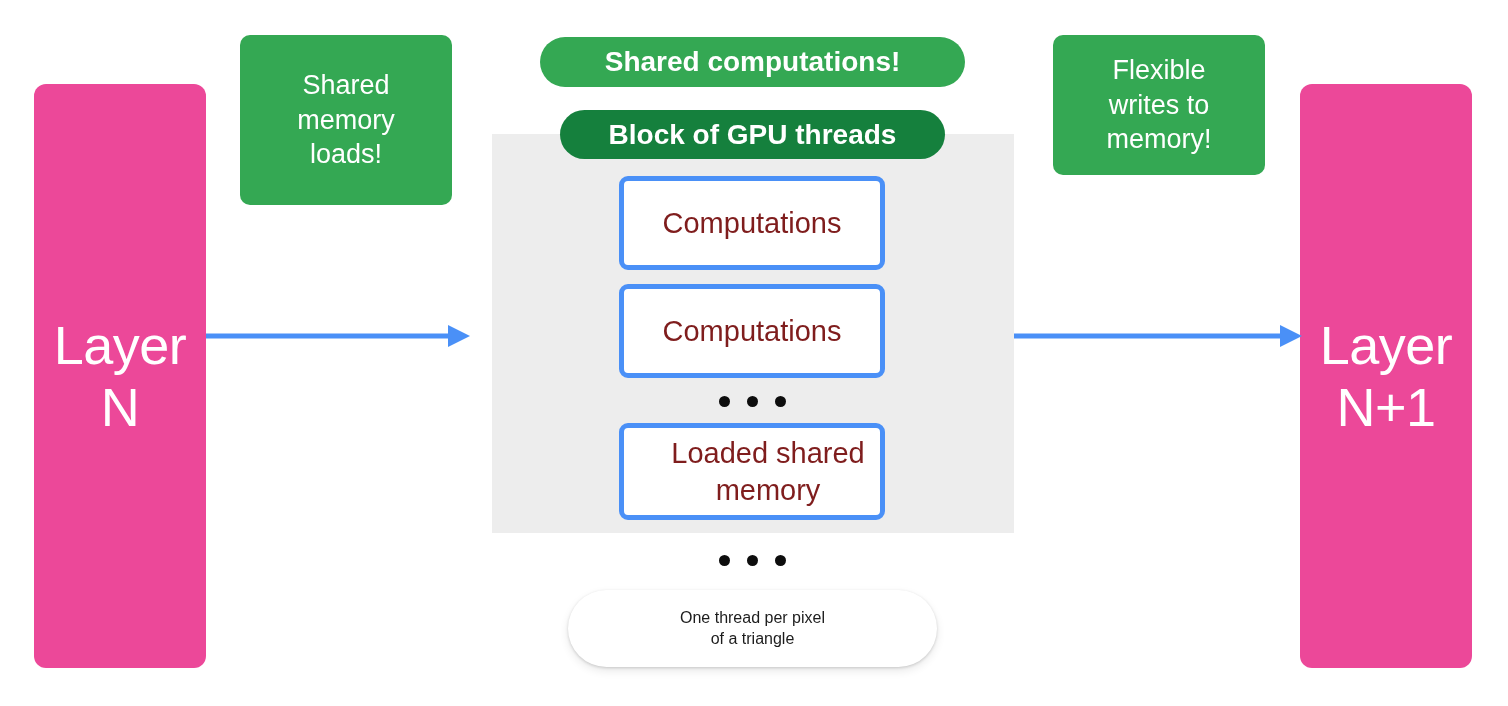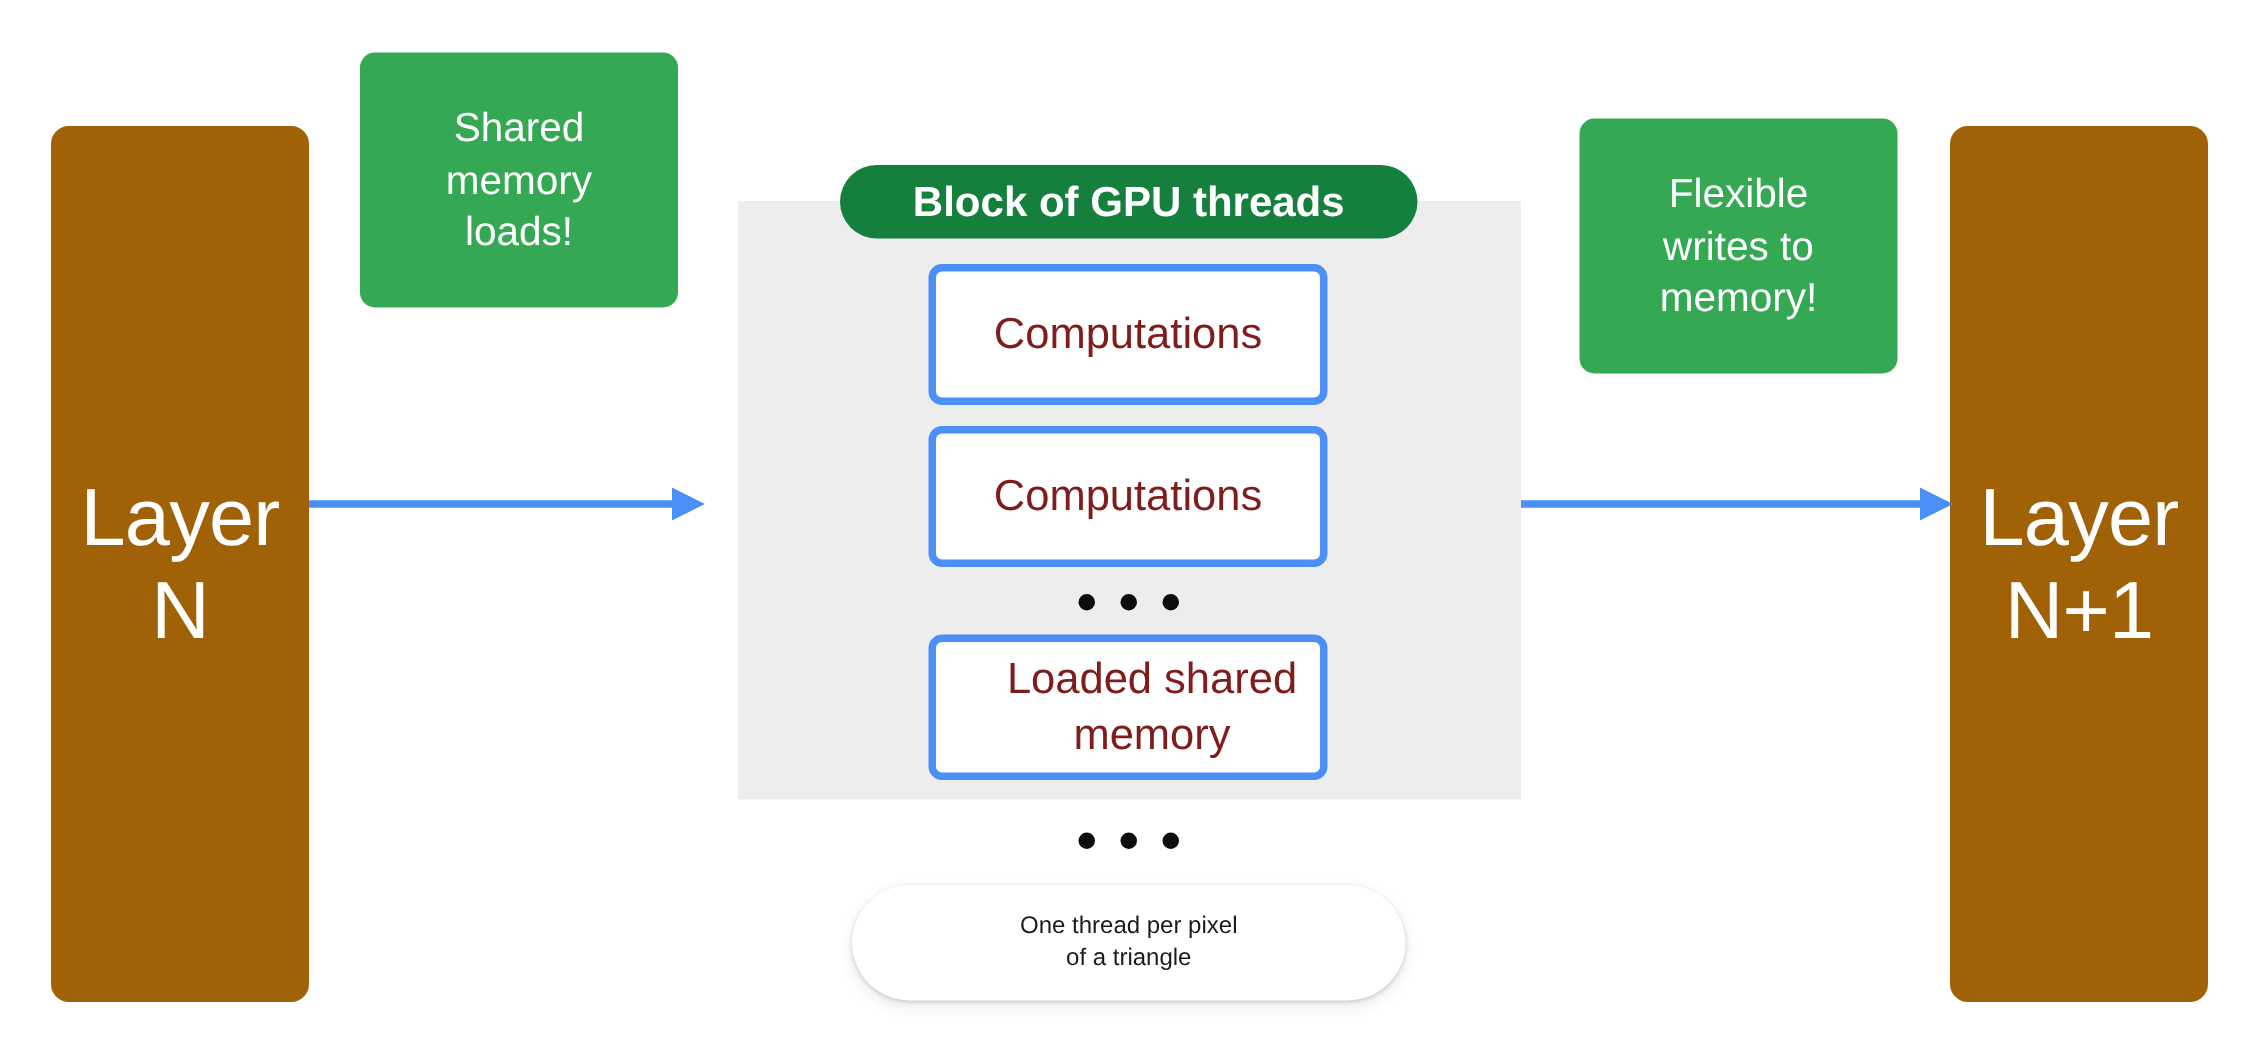--- a/index.html
+++ b/index.html
@@ -14,21 +14,21 @@
     position: relative;
     width: 1508px;
     height: 706px;
     background: #ffffff;
     overflow: hidden;
   }
 
   
   .layer-block {
     position: absolute;
-    background: #a16207;
+    background: #ec4899;
     border-radius: 12px;
     display: flex;
     align-items: center;
     justify-content: center;
     color: #ffffff;
     font-size: 54px;
     font-weight: 400;
     line-height: 1.15;
     text-align: center;
     white-space: pre-line;
@@ -67,22 +67,21 @@
   #callout-shared-memory {
     left: 240px;
     top: 35px;
     width: 212px;
     height: 170px;
   }
   #callout-flexible-writes {
     left: 1053px;
     top: 35px;
     width: 212px;
-    height: 170px;
-    margin-top: 44px;
+    height: 140px;
   }
 
   
   .pill {
     position: absolute;
     border-radius: 999px;
     display: flex;
     align-items: center;
     justify-content: center;
     text-align: center;
@@ -203,20 +202,21 @@
 
   <div class="arrow" id="arrow-left">
     <svg width="264" height="30" viewBox="0 0 264 30" aria-hidden="true">
       <line x1="0" y1="15" x2="244" y2="15" stroke="#4a90f7" stroke-width="5"></line>
       <polygon points="242,4 264,15 242,26" fill="#4a90f7"></polygon>
     </svg>
   </div>
 
   <div id="gpu-block-region"></div>
 
+  <div class="pill" id="pill-shared-computations">Shared computations!</div>
 
   <div class="pill" id="pill-block-gpu-threads">Block of GPU threads</div>
 
   <div class="thread-box" id="thread-box-0">Computations</div>
 
   <div class="thread-box" id="thread-box-1">Computations</div>
 
   <div class="dots" id="dots-inner">
     <span></span>
     <span></span>

